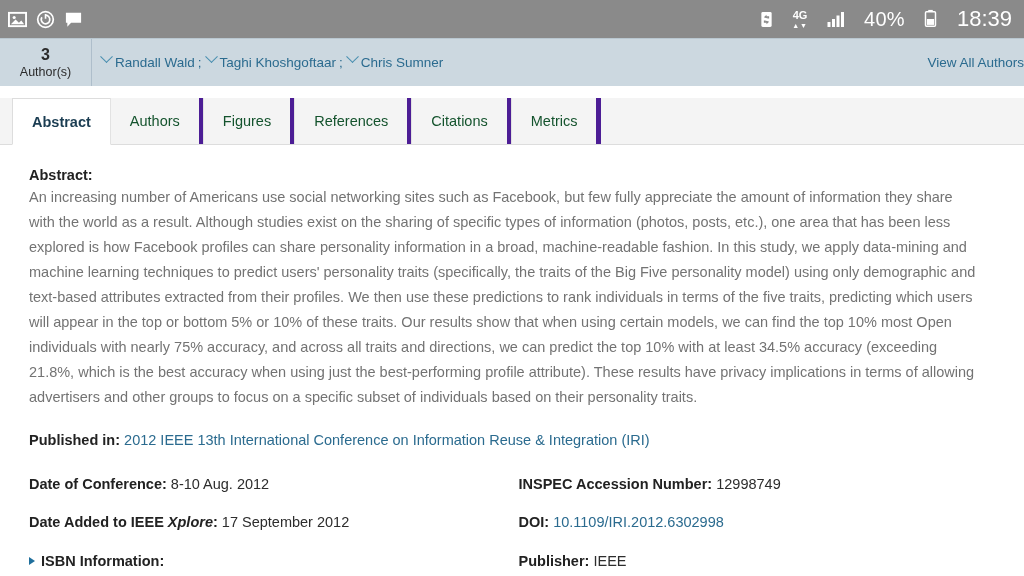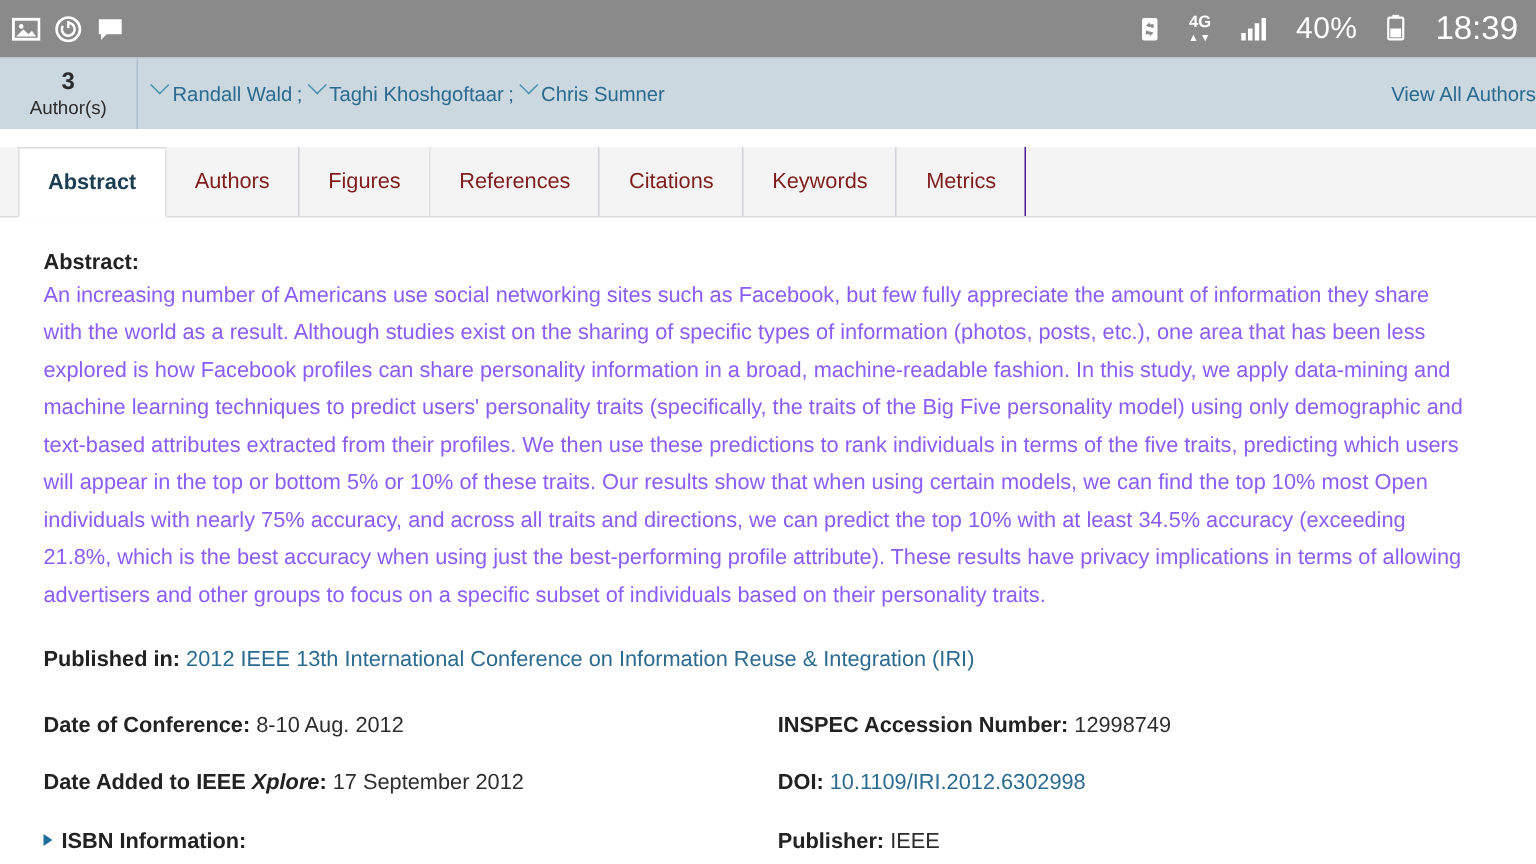--- a/index.html
+++ b/index.html
@@ -102,23 +102,23 @@
     display: flex;
     align-items: flex-end;
     padding-left: 12px;
   }
   .tab {
     height: 46px;
     display: flex;
     align-items: center;
     padding: 0 19px;
     font-size: 14.5px;
-    color: #7f1d1d;
+    color: #14532d;
     border-left: 1px solid #e2e2e2;
-    border-right: 1px solid #4c1d95;
+    border-right: 5px solid #4c1d95;
     background: #f4f4f4;
     margin-right: -1px;
     white-space: nowrap;
   }
   .tab.active {
     background: #ffffff;
     color: #1b3d52;
     font-weight: bold;
     border-left: 1px solid #dddddd;
     border-right: 1px solid #dddddd;
@@ -135,21 +135,21 @@
   }
   .abs-head {
     font-size: 14.5px;
     font-weight: bold;
     color: #222222;
     margin-bottom: 2px;
   }
   .abs-body {
     font-size: 14.5px;
     line-height: 25px;
-    color: #8b5cf6;
+    color: #737373;
     text-align: left;
     margin: 0;
     padding-right: 6px;
   }
   .published {
     margin-top: 22px;
     font-size: 14.5px;
     color: #222222;
   }
   .published .lbl { font-weight: bold; }
@@ -278,23 +278,20 @@
   <div class="tab">
       <span>Figures</span>
     </div>
   <div class="tab">
       <span>References</span>
     </div>
   <div class="tab">
       <span>Citations</span>
     </div>
   <div class="tab">
-      <span>Keywords</span>
-    </div>
-  <div class="tab">
       <span>Metrics</span>
     </div>
 </div>
 
 <div class="content">
   <div class="abs-head">Abstract:</div>
   <p class="abs-body">An increasing number of Americans use social networking sites such as Facebook, but few fully appreciate the amount of information they share with the world as a result. Although studies exist on the sharing of specific types of information (photos, posts, etc.), one area that has been less explored is how Facebook profiles can share personality information in a broad, machine-readable fashion. In this study, we apply data-mining and machine learning techniques to predict users' personality traits (specifically, the traits of the Big Five personality model) using only demographic and text-based attributes extracted from their profiles. We then use these predictions to rank individuals in terms of the five traits, predicting which users will appear in the top or bottom 5% or 10% of these traits. Our results show that when using certain models, we can find the top 10% most Open individuals with nearly 75% accuracy, and across all traits and directions, we can predict the top 10% with at least 34.5% accuracy (exceeding 21.8%, which is the best accuracy when using just the best-performing profile attribute). These results have privacy implications in terms of allowing advertisers and other groups to focus on a specific subset of individuals based on their personality traits.</p>
 
   <div class="published">
     <span class="lbl">Published in:</span>

